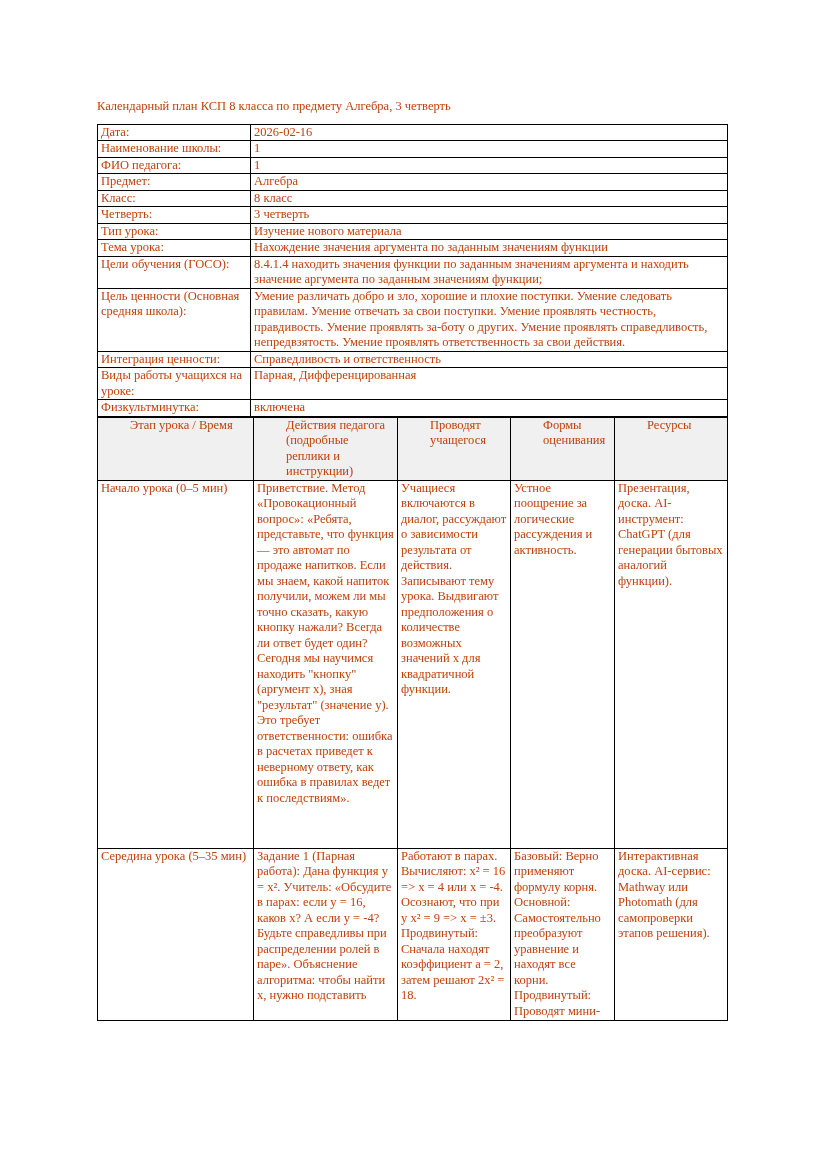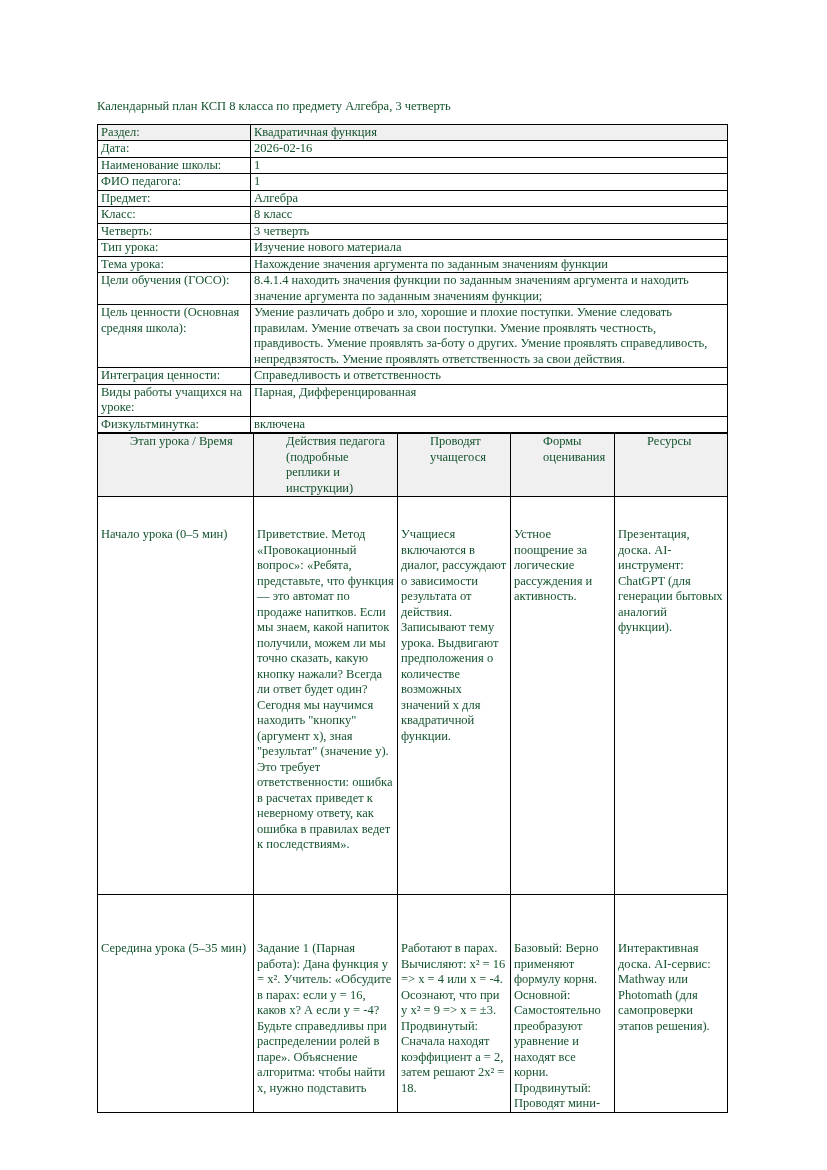--- a/index.html
+++ b/index.html
@@ -3,21 +3,21 @@
 <meta charset="utf-8">
 <style>
   html, body { margin: 0; padding: 0; }
   .page {
     position: relative;
     width: 827px;
     height: 1170px;
     background: #ffffff;
     overflow: hidden;
     font-family: "Liberation Serif", serif;
-    color: #14532d;
+    color: #c2410c;
   }
   .content {
     position: absolute;
     left: 97px;
     top: 99px;
     width: 630px;
   }
   .doc-title {
     margin: 0 0 9px 0;
     font-size: 12.5px;
@@ -40,41 +40,37 @@
     word-wrap: break-word;
   }
   .info-table .lbl { width: 147px; }
   .info-table tr.shade td { background: #f0f0f0; }
   .lesson-table thead th { background: #f0f0f0; padding-left: 32px; }
   .section-heading {
     margin: 3px 0 6px 0;
     font-size: 12.5px;
     line-height: 15.5px;
   }
-  .cell-r1 { min-height: 367px; margin-top: 30px; }
-  .cell-r2 { height: 171px; overflow: hidden; margin-top: 46px; }
+  .cell-r1 { min-height: 367px; }
+  .cell-r2 { height: 171px; overflow: hidden; }
 </style>
 </head>
 <body>
 
 <div class="page">
   <div class="content">
 
     <p class="doc-title">Календарный план КСП 8 класса по предмету Алгебра, 3 четверть</p>
 
     <table class="info-table">
       <colgroup>
           <col style="width:153px">
           <col style="width:477px">
         </colgroup>
       <tbody>
-        <tr class="shade">
-          <td class="lbl">Раздел:</td>
-          <td class="val">Квадратичная функция</td>
-        </tr>
         <tr>
           <td class="lbl">Дата:</td>
           <td class="val">2026-02-16</td>
         </tr>
         <tr>
           <td class="lbl">Наименование школы:</td>
           <td class="val">1</td>
         </tr>
         <tr>
           <td class="lbl">ФИО педагога:</td>

